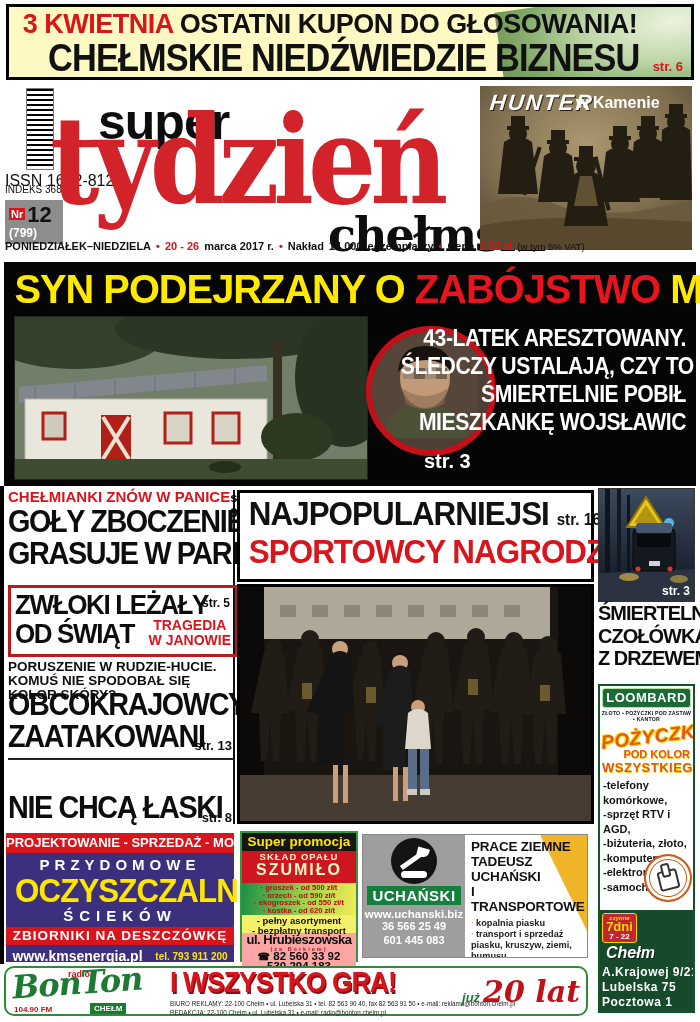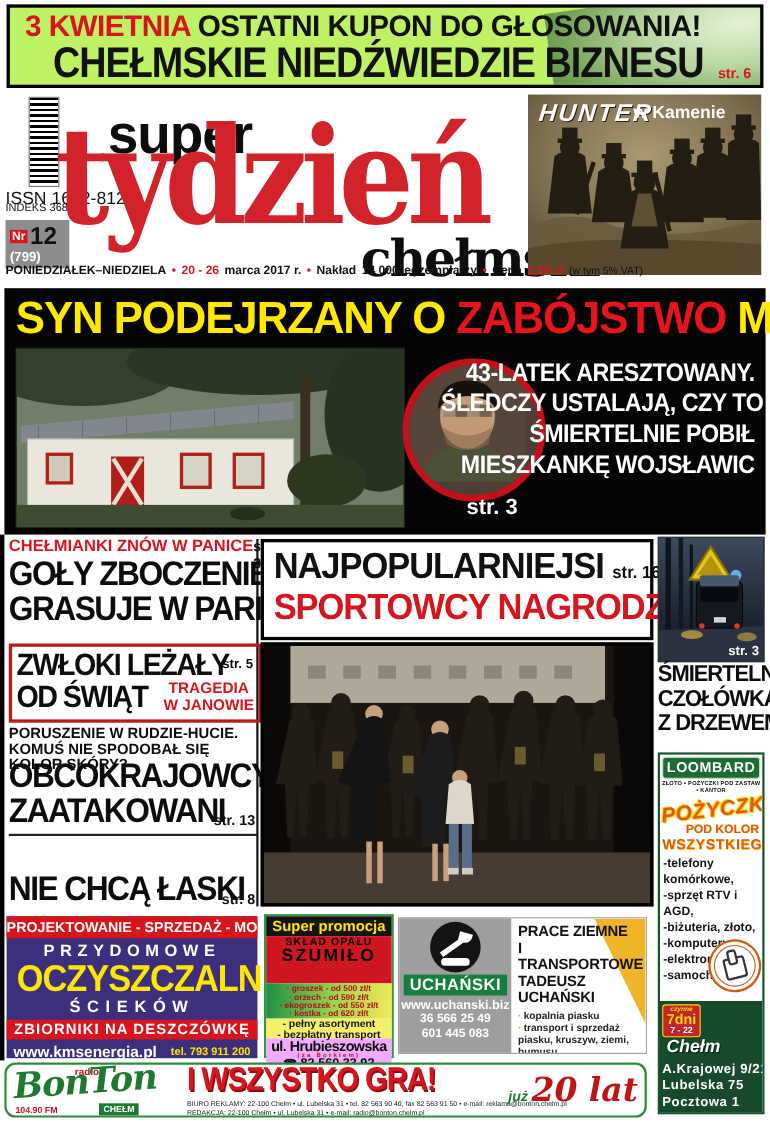--- a/index.html
+++ b/index.html
@@ -1,21 +1,21 @@
 <!DOCTYPE html>
 <html><head>
 <meta charset="utf-8">
 <style>
   html,body{margin:0;padding:0;background:#e8e8e8;}
   .page{position:relative;width:700px;height:1022px;background:#fff;overflow:hidden;
         font-family:"Liberation Sans",sans-serif;color:#111;}
   .abs{position:absolute;}
 
   
-  .top-banner{left:6px;top:4px;width:682px;height:70px;border:3px solid #000;background:#bef264;overflow:hidden;}
+  .top-banner{left:6px;top:4px;width:682px;height:70px;border:3px solid #000;background:#fef9c3;overflow:hidden;}
   .top-banner .greens{position:absolute;right:-30px;top:-10px;width:220px;height:110px;
       background:radial-gradient(ellipse at 80% 30%,#eaf3e2 0%,#b7d3a6 35%,#6f9c58 65%,#3f6b33 100%);
       transform:rotate(-8deg);opacity:.9;}
   .tb-line1{position:absolute;left:0;right:40px;top:2px;text-align:center;font-weight:bold;
       font-size:27px;letter-spacing:-.5px;white-space:nowrap;}
   .tb-line1 .red{color:#d8151c;}
   .tb-line2{position:absolute;left:0;right:30px;top:29px;text-align:center;font-weight:900;
       font-size:39px;letter-spacing:-1px;white-space:nowrap;transform:scaleX(.88);transform-origin:50% 0;}
   .tb-str{position:absolute;right:8px;bottom:3px;color:#d8151c;font-weight:bold;font-size:13px;}
 
@@ -121,27 +121,27 @@
   .kms-l3{color:#fff;font-weight:900;font-size:15px;letter-spacing:6px;text-align:center;}
   .kms-mid{height:18px;background:#d8151c;color:#fff;font-weight:900;font-size:13.5px;letter-spacing:1px;
       text-align:center;line-height:18px;margin-top:3px;white-space:nowrap;}
   .kms-bot{height:22px;display:flex;justify-content:space-around;align-items:center;}
   .kms-web{color:#fff;font-weight:900;font-size:14px;}
   .kms-tel{color:#ffe600;font-weight:900;font-size:10px;}
 
   
   .sz{left:240px;top:831px;width:118px;height:131px;border:2px solid #2f9a42;box-sizing:border-box;background:#fff;}
   .sz-promo{height:18px;background:#151515;color:#ffe600;font-weight:bold;font-size:13.5px;text-align:center;line-height:18px;}
-  .sz-band{height:43px;background:#cf1620;color:#000000;text-align:center;line-height:1;}
+  .sz-band{height:32px;background:#cf1620;color:#fef9c3;text-align:center;line-height:1;}
   .sz-b1{font-size:9.5px;font-weight:bold;letter-spacing:1px;padding-top:1px;}
   .sz-b2{font-size:16px;font-weight:900;letter-spacing:2px;}
   .sz-prices{height:31px;background:linear-gradient(95deg,#1d8f45 0%,#9fd34f 55%,#f2ea55 100%);
       color:#b50f14;font-weight:800;font-size:7.6px;line-height:1.02;text-align:center;padding-top:1px;}
   .sz-feat{height:17px;background:#f6ef6d;color:#111;font-weight:800;font-size:9.5px;line-height:1.0;text-align:center;padding-top:1px;}
-  .sz-green{height:36px;background:#f0abfc;text-align:center;}
+  .sz-green{height:36px;background:#fca5a5;text-align:center;}
   .sz-street{color:#0a0a0a;font-weight:900;font-size:13px;letter-spacing:-.5px;line-height:12px;padding-top:1px;white-space:nowrap;}
   .sz-note{color:#c01318;font-weight:bold;font-size:5.5px;letter-spacing:2px;line-height:6px;}
   .sz-tel{color:#0a0a0a;font-weight:900;font-size:11.5px;line-height:9.5px;}
   .sz-telicon{font-size:10px;}
 
   
   .uch{left:362px;top:834px;width:226px;height:124px;display:flex;border:1px solid #888;box-sizing:border-box;}
   .uch-left{width:102px;background:#9e9e9e;display:flex;flex-direction:column;align-items:center;padding-top:3px;}
   .uch-circle{width:46px;height:46px;border-radius:50%;background:#141414;position:relative;overflow:hidden;}
   .uch-arm{position:absolute;left:8px;top:20px;width:26px;height:5px;background:#fff;transform:rotate(-35deg);}
@@ -556,22 +556,22 @@
       <div class="uch-web">www.uchanski.biz</div>
       <div class="uch-tel">
         <div>36 566 25 49</div>
         <div>601 445 083</div>
       </div>
     </div>
     <div class="uch-right">
       <div class="uch-wedge"></div>
       <div class="uch-title">
         <div>PRACE ZIEMNE</div>
+        <div>TADEUSZ UCHAŃSKI</div>
         <div>I TRANSPORTOWE</div>
-        <div>TADEUSZ UCHAŃSKI</div>
       </div>
       <div class="uch-svcs">
         <div><span class="b">·</span><span>kopalnia piasku</span></div>
         <div><span class="b">·</span><span>transport i sprzedaż piasku, kruszyw, ziemi, humusu</span></div>
 
       </div>
     </div>
   </div>
 
   <div class="abs bonton">

